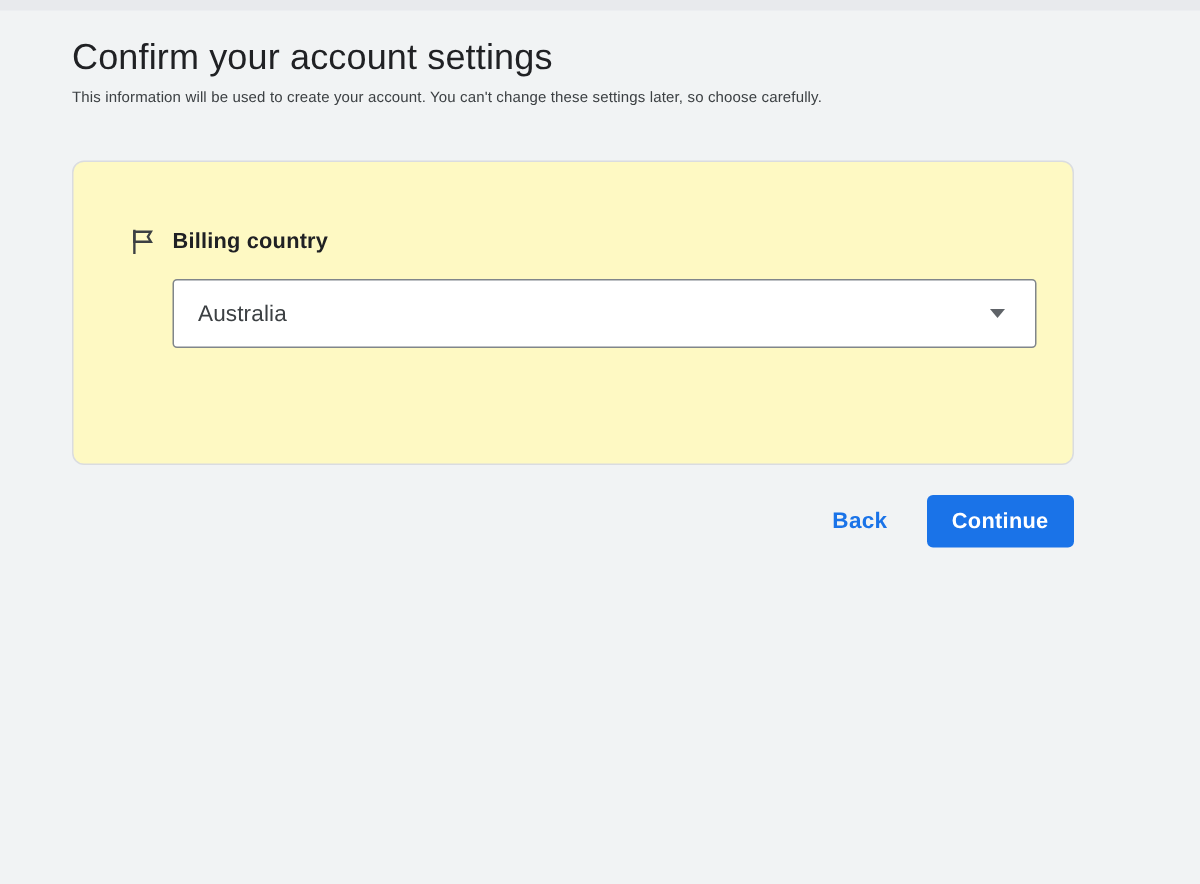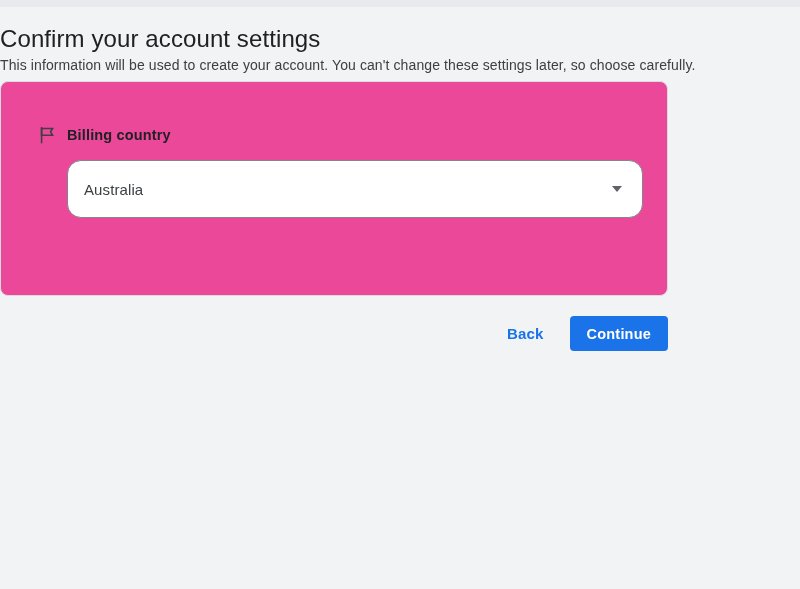--- a/index.html
+++ b/index.html
@@ -12,45 +12,46 @@
     overflow: hidden;
   }
 
   .top-strip {
     width: 100%;
     height: 7px;
     background: #e8eaed;
   }
 
   .page {
+    padding-left: 48px;
     padding-right: 36px;
     padding-top: 19px;
   }
 
   .page-title {
     font-size: 24px;
     font-weight: 400;
     line-height: 26px;
     color: #202124;
     letter-spacing: 0.1px;
   }
 
   .page-subtitle {
     margin-top: 3px;
-    font-size: 14px;
+    font-size: 10px;
     line-height: 21px;
     color: #3c4043;
     max-width: 700px;
     letter-spacing: 0.1px;
   }
 
   .card {
-    margin-top: 5px;
+    margin-top: 31px;
     width: 668px;
-    background: #ec4899;
+    background: #fef9c3;
     border: 1px solid #dadce0;
     border-radius: 8px;
     padding: 43px 26px 45px 66px;
   }
 
   .field { margin-bottom: 32px; }
   .field:last-child { margin-bottom: 0; }
 
   .field-label-row {
     display: flex;
@@ -72,24 +73,24 @@
   .field-label {
     font-size: 14.5px;
     font-weight: 600;
     color: #202124;
     letter-spacing: 0.15px;
   }
 
   .select {
     position: relative;
     width: 576px;
-    height: 58px;
+    height: 46px;
     background: #ffffff;
     border: 1px solid #80868b;
-    border-radius: 14px;
+    border-radius: 3px;
     display: flex;
     align-items: center;
     padding: 0 44px 0 16px;
     cursor: pointer;
   }
 
   .select-value {
     font-size: 15px;
     color: #3c4043;
     letter-spacing: 0.1px;

